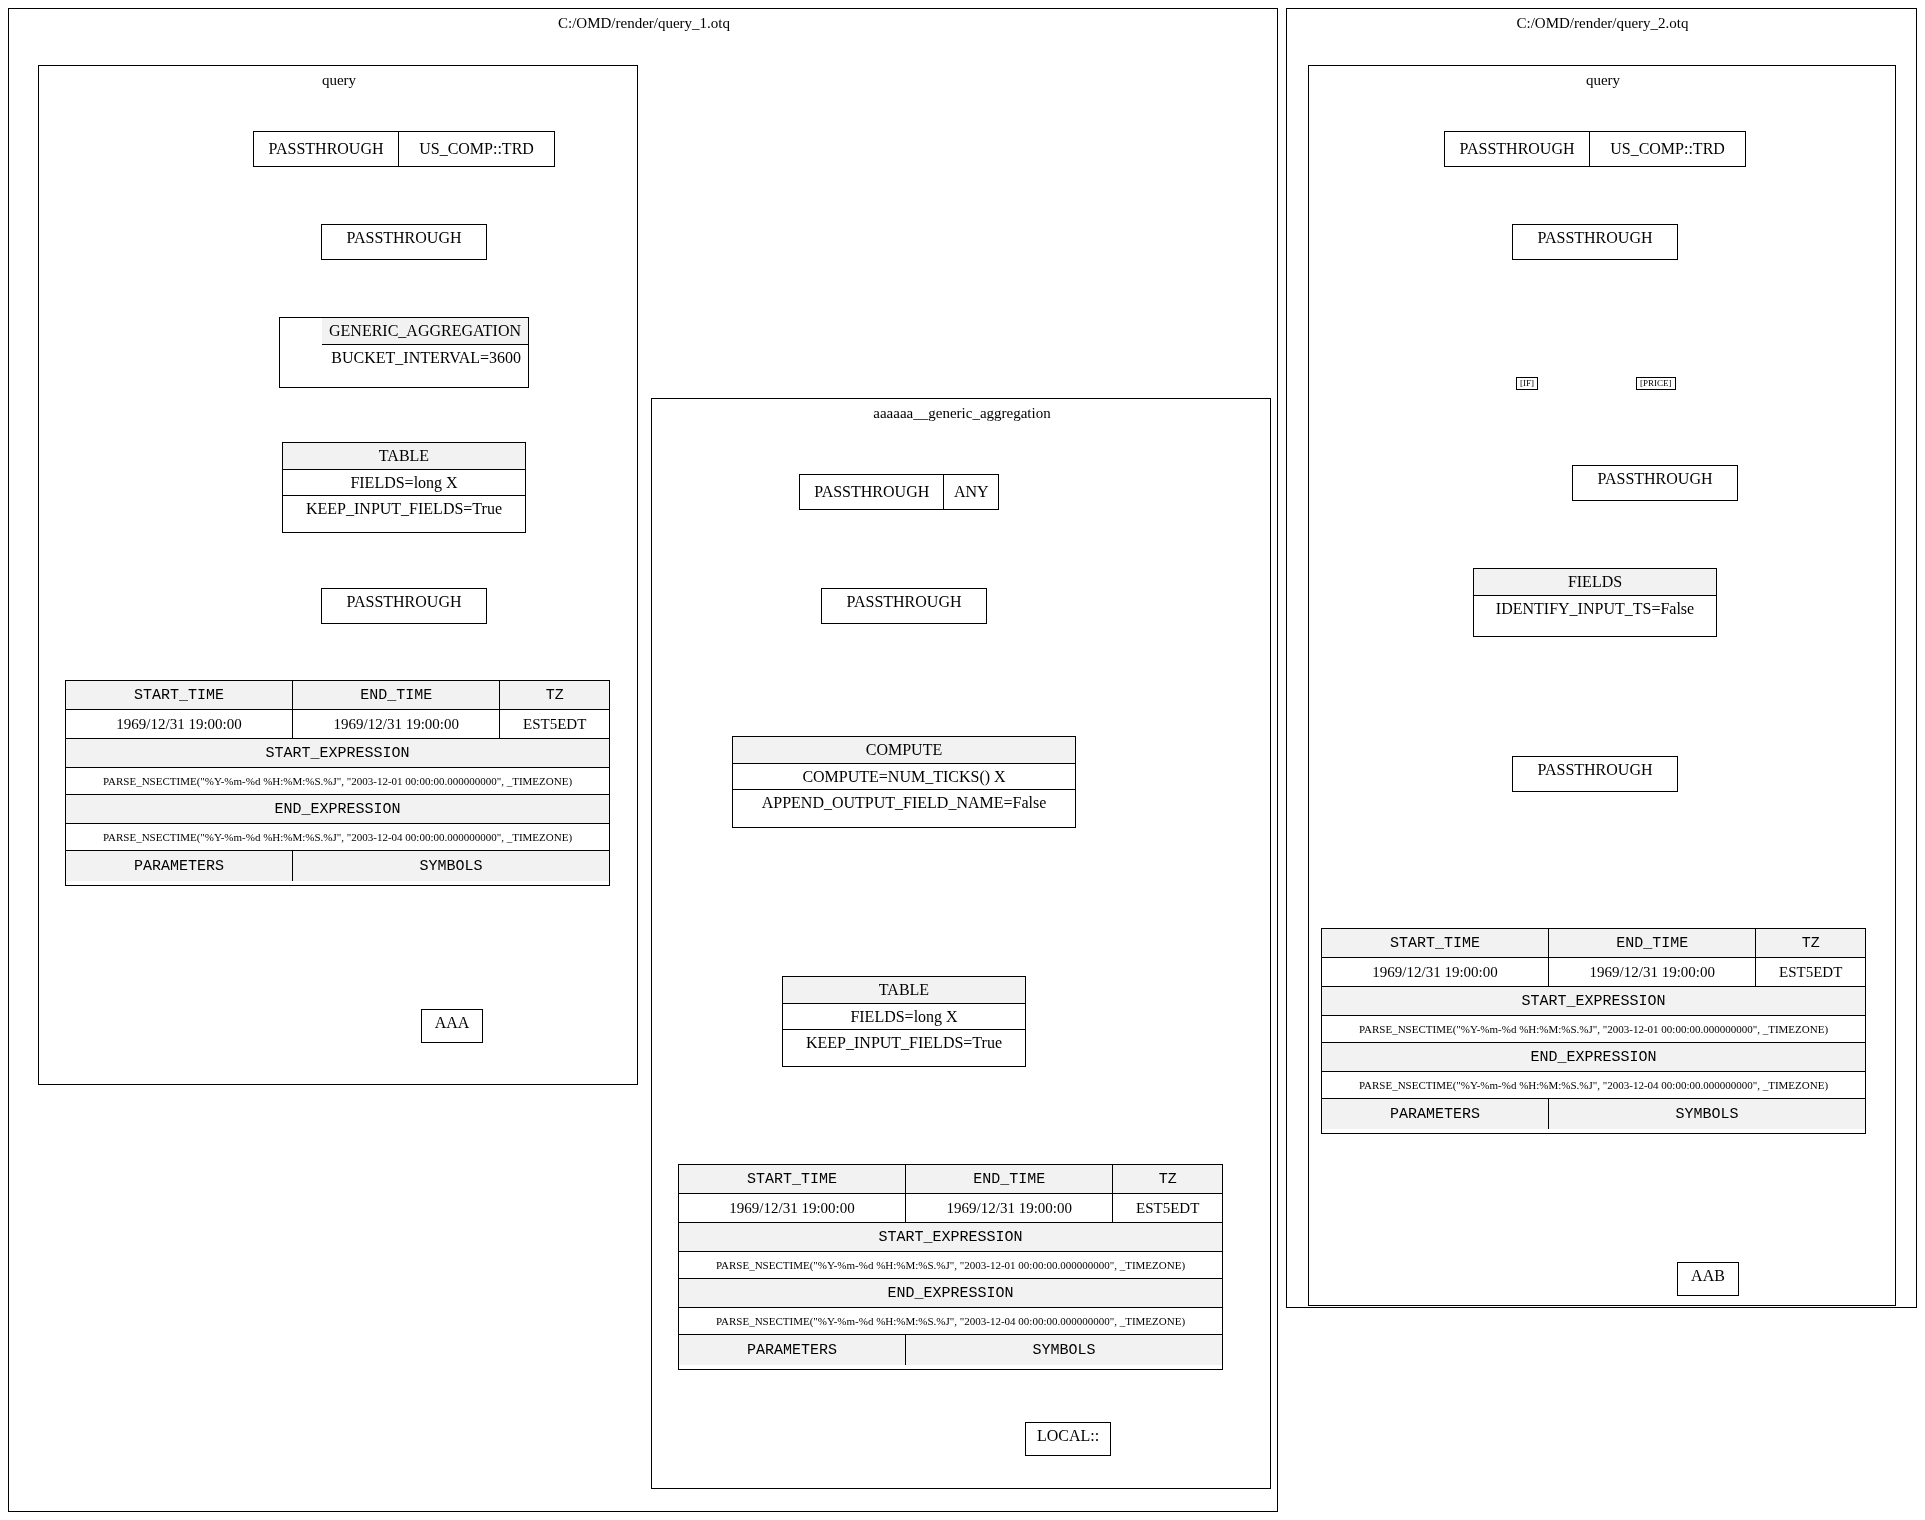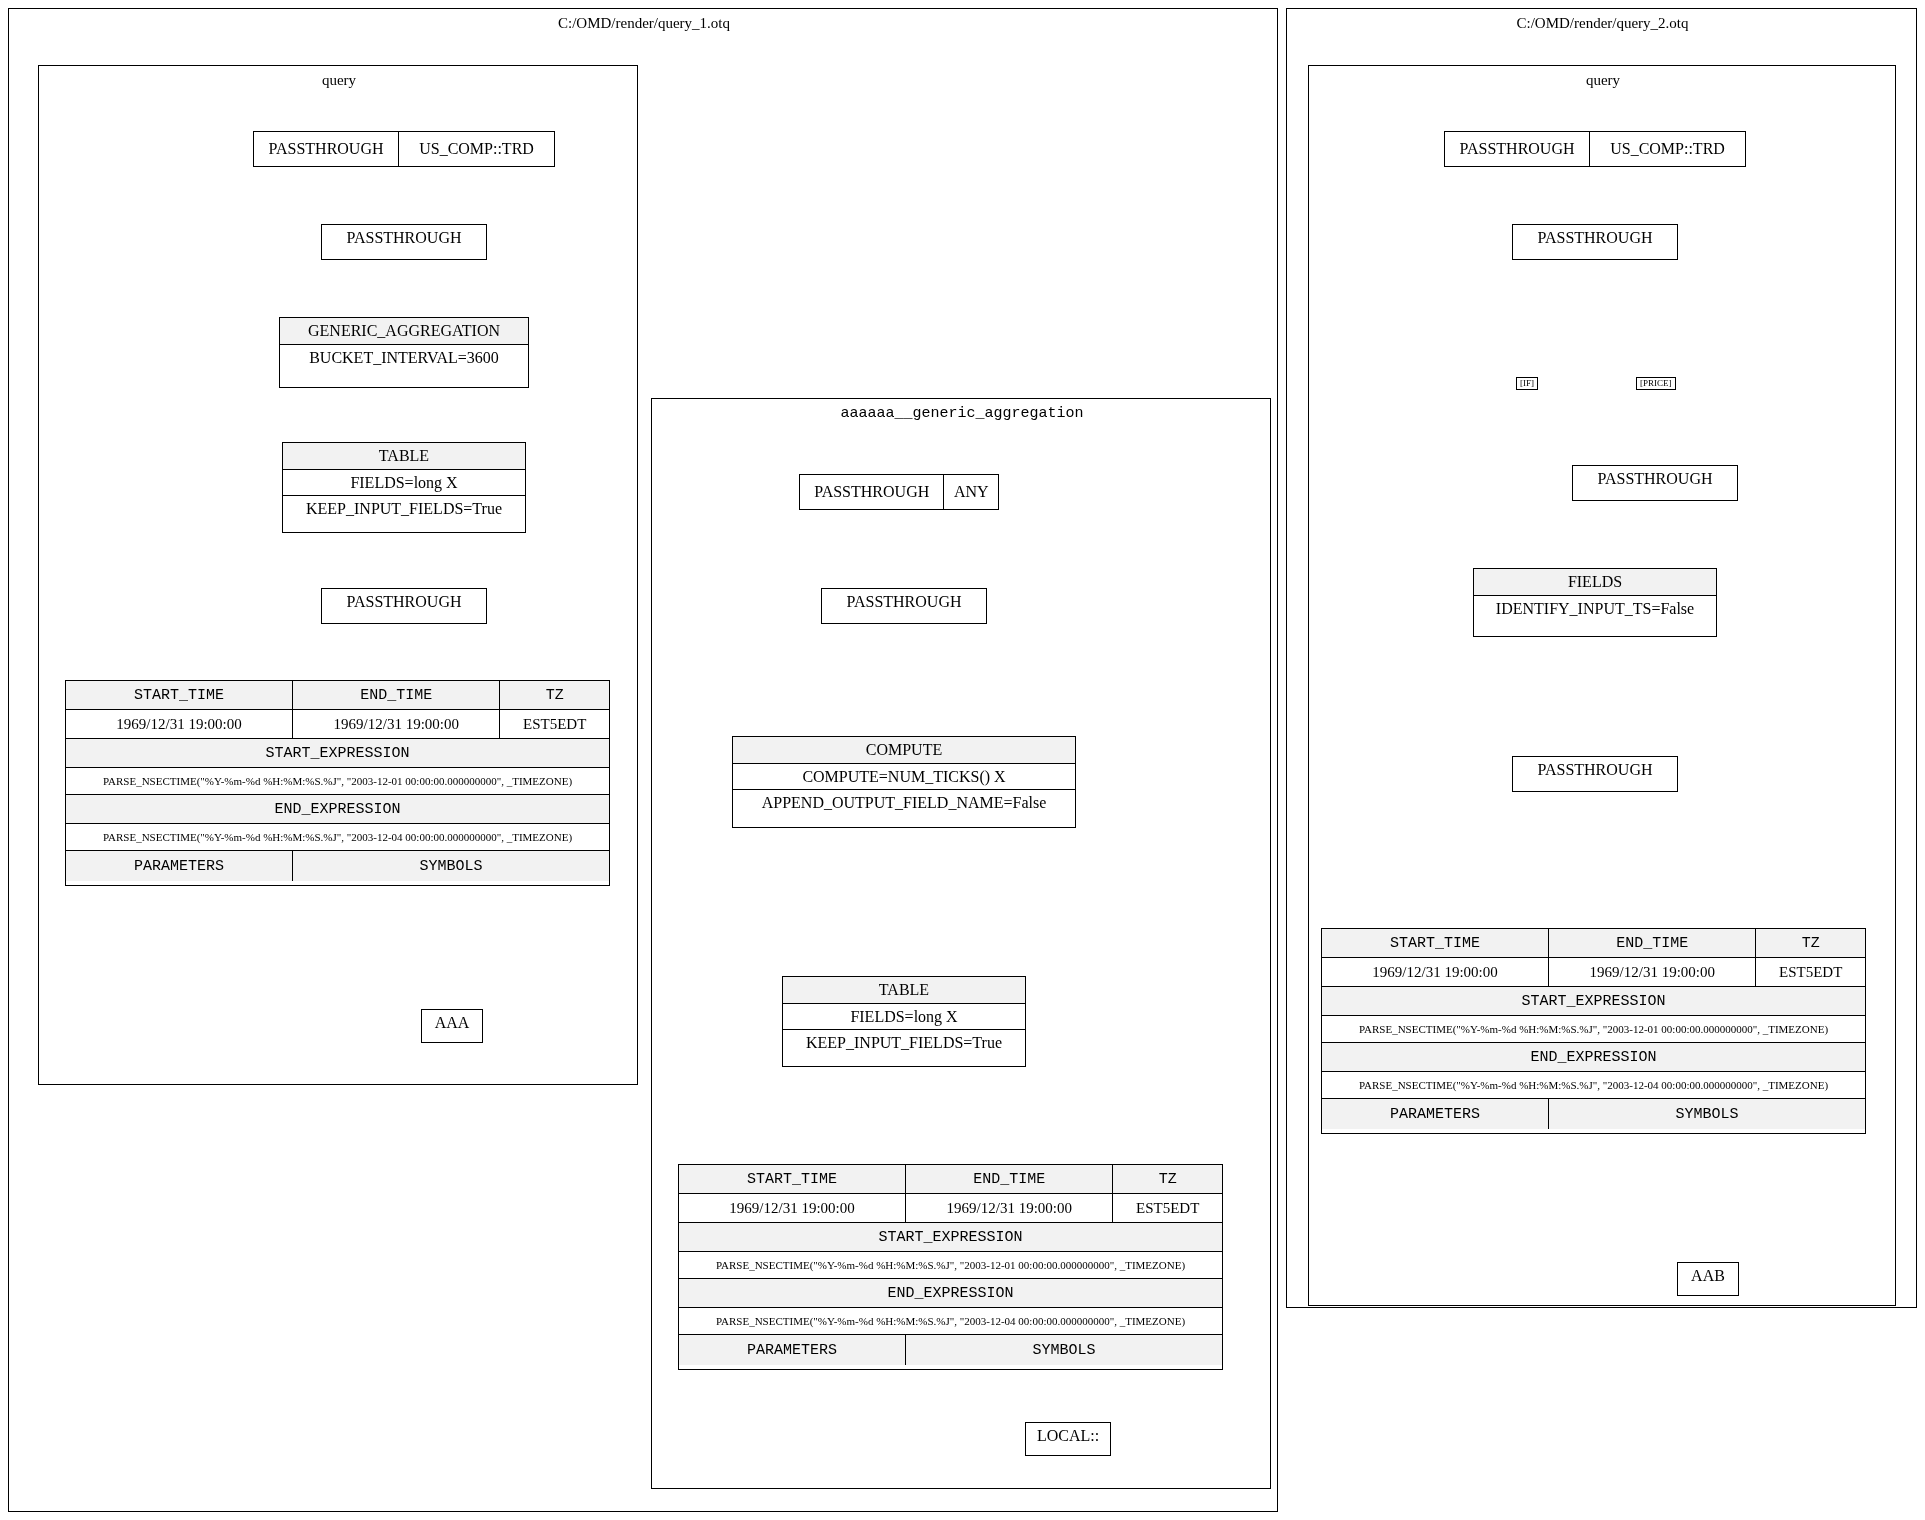--- a/index.html
+++ b/index.html
@@ -169,21 +169,21 @@
 
   <div class="node hsplit" style="left:253px; top:131px; width:302px; height:36px;">
     <div class="cell" style="width:146px;">PASSTHROUGH</div>
     <div class="cell" style="width:156px;">US_COMP::TRD</div>
   </div>
 
   <div class="node" style="left:321px; top:224px; width:166px; height:36px;">
     <div class="row">PASSTHROUGH</div>
   </div>
 
-  <div class="node" style="left:279px; top:317px; width:250px; height:71px;">
+  <div class="node" style="left:279px; top:317px; width:250px; height:71px;align-items:flex-end;">
     <div class="row hdr">GENERIC_AGGREGATION</div>
     <div class="row">BUCKET_INTERVAL=3600</div>
   </div>
 
   <div class="node" style="left:282px; top:442px; width:244px; height:91px;">
     <div class="row hdr">TABLE</div>
     <div class="row">FIELDS=long X</div>
     <div class="row">KEEP_INPUT_FIELDS=True</div>
   </div>
 
@@ -218,21 +218,21 @@
       <div class="tcell head" style="width:228px;">PARAMETERS</div>
       <div class="tcell head" style="width:317px;">SYMBOLS</div>
     </div>
   </div>
 
   <div class="node" style="left:421px; top:1009px; width:62px; height:34px;">
     <div class="row">AAA</div>
   </div>
 
   <div class="cluster" style="left:651px; top:398px; width:620px; height:1091px;">
-    <div class="cluster-label" style="width:620px;font-family:Liberation Mono, monospace;">aaaaaa__generic_aggregation</div>
+    <div class="cluster-label" style="width:620px;">aaaaaa__generic_aggregation</div>
   </div>
 
   <div class="node hsplit" style="left:799px; top:474px; width:200px; height:36px;">
     <div class="cell" style="width:146px;">PASSTHROUGH</div>
     <div class="cell" style="width:54px;">ANY</div>
   </div>
 
   <div class="node" style="left:821px; top:588px; width:166px; height:36px;">
     <div class="row">PASSTHROUGH</div>
   </div>

